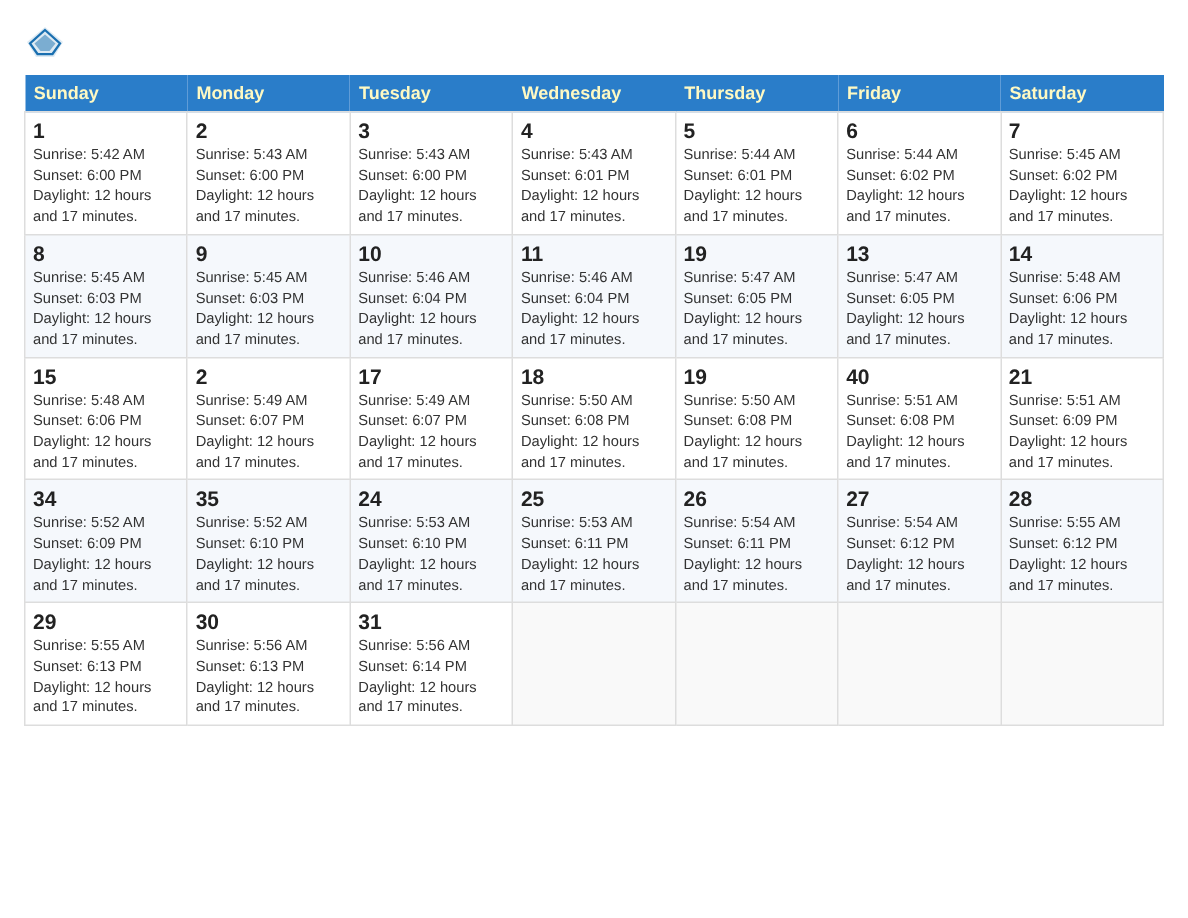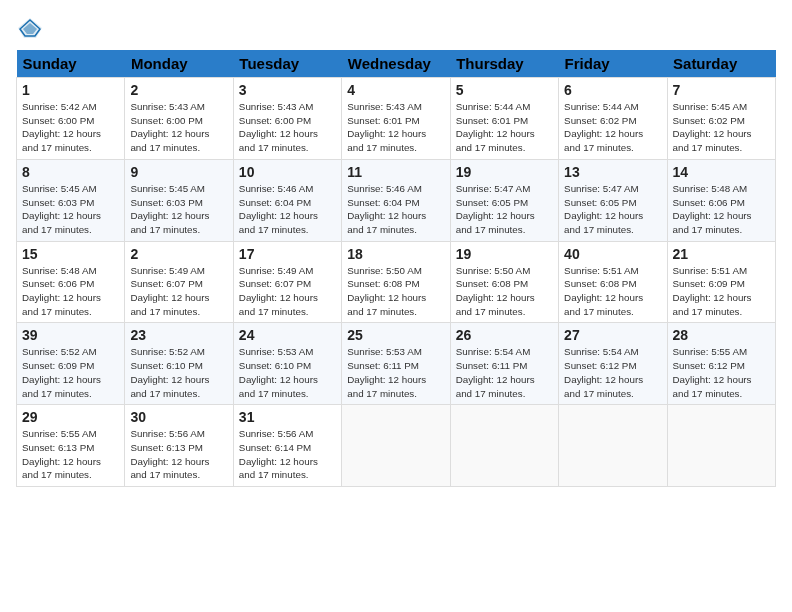--- a/index.html
+++ b/index.html
@@ -50,24 +50,24 @@
       font-size: 14px;
       color: #555;
     }
     table {
       width: 100%;
       border-collapse: collapse;
       font-size: 10.5px;
     }
     th {
       background-color: #2a7dc9;
-      color: #000000;
+      color: #fef9c3;
       text-align: left;
       padding: 5px 6px;
-      font-size: 15px;
+      font-size: 12px;
       font-weight: bold;
     }
     td {
       vertical-align: top;
       padding: 4px 5px;
       border: 1px solid #ddd;
       width: 14.28%;
       min-height: 70px;
       background: #fff;
     }
@@ -252,27 +252,27 @@
           </td>
           <td>
             <span class="day-num">21</span>
             <div class="day-info" style="white-space: pre-line;">Sunrise: 5:51 AM
 Sunset: 6:09 PM
 Daylight: 12 hours and 17 minutes.</div>
           </td>
         </tr>
         <tr>
           <td>
-            <span class="day-num">39</span>
+            <span class="day-num">34</span>
             <div class="day-info" style="white-space: pre-line;">Sunrise: 5:52 AM
 Sunset: 6:09 PM
 Daylight: 12 hours and 17 minutes.</div>
           </td>
           <td>
-            <span class="day-num">23</span>
+            <span class="day-num">35</span>
             <div class="day-info" style="white-space: pre-line;">Sunrise: 5:52 AM
 Sunset: 6:10 PM
 Daylight: 12 hours and 17 minutes.</div>
           </td>
           <td>
             <span class="day-num">24</span>
             <div class="day-info" style="white-space: pre-line;">Sunrise: 5:53 AM
 Sunset: 6:10 PM
 Daylight: 12 hours and 17 minutes.</div>
           </td>

